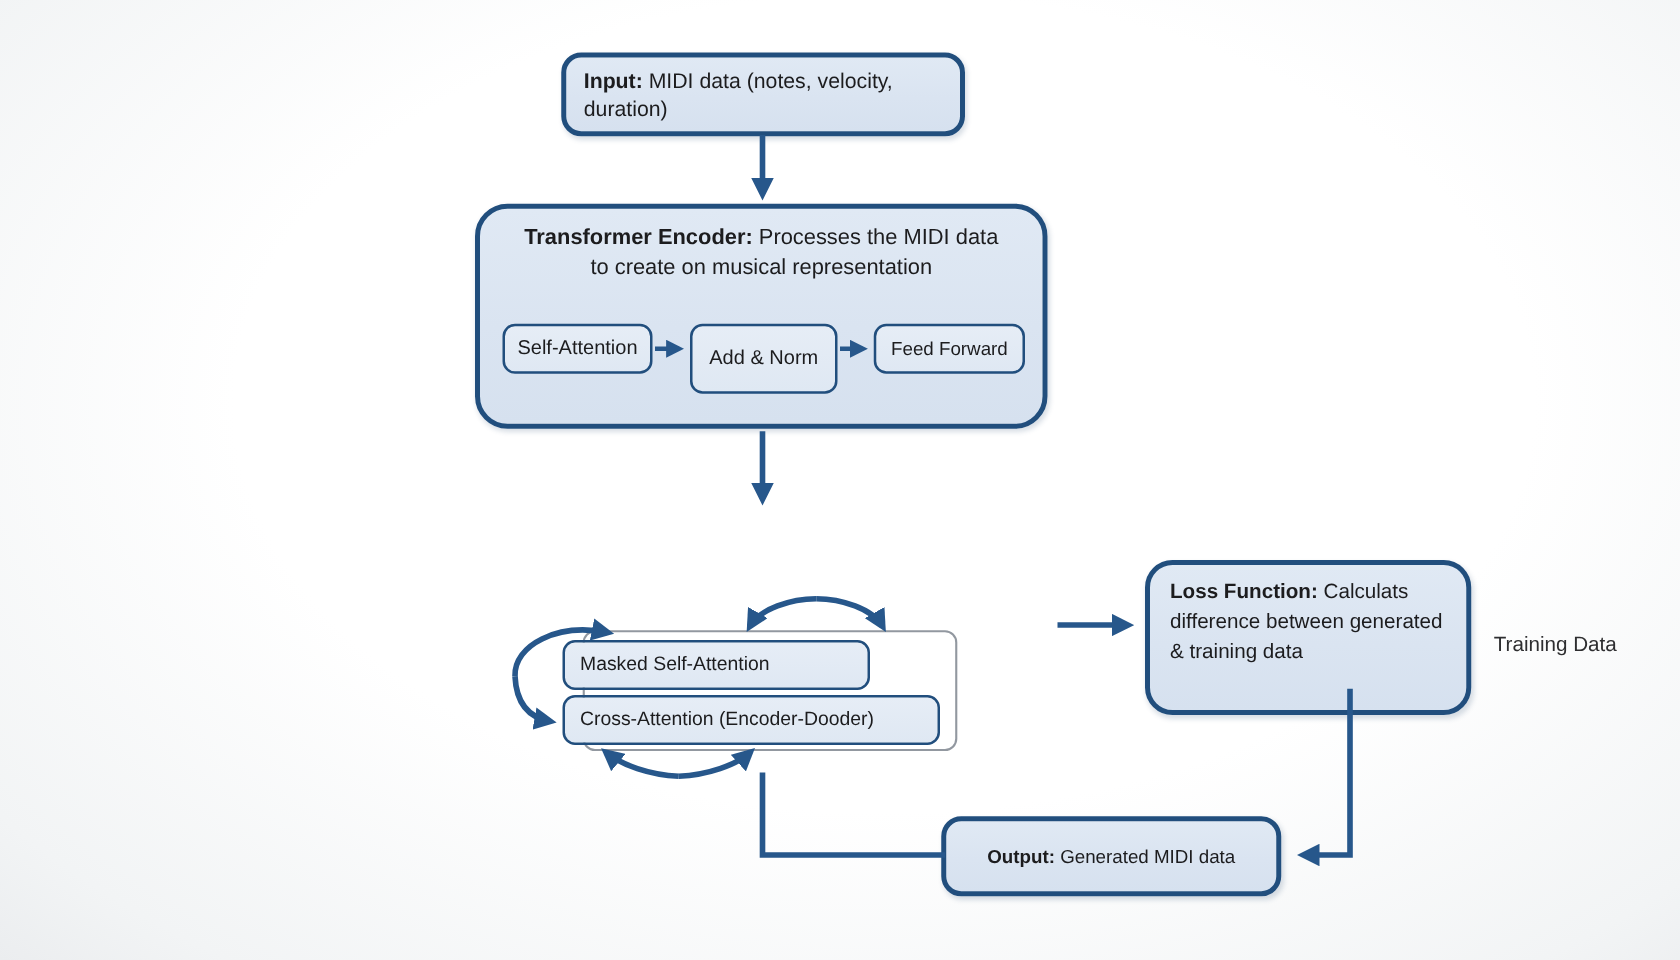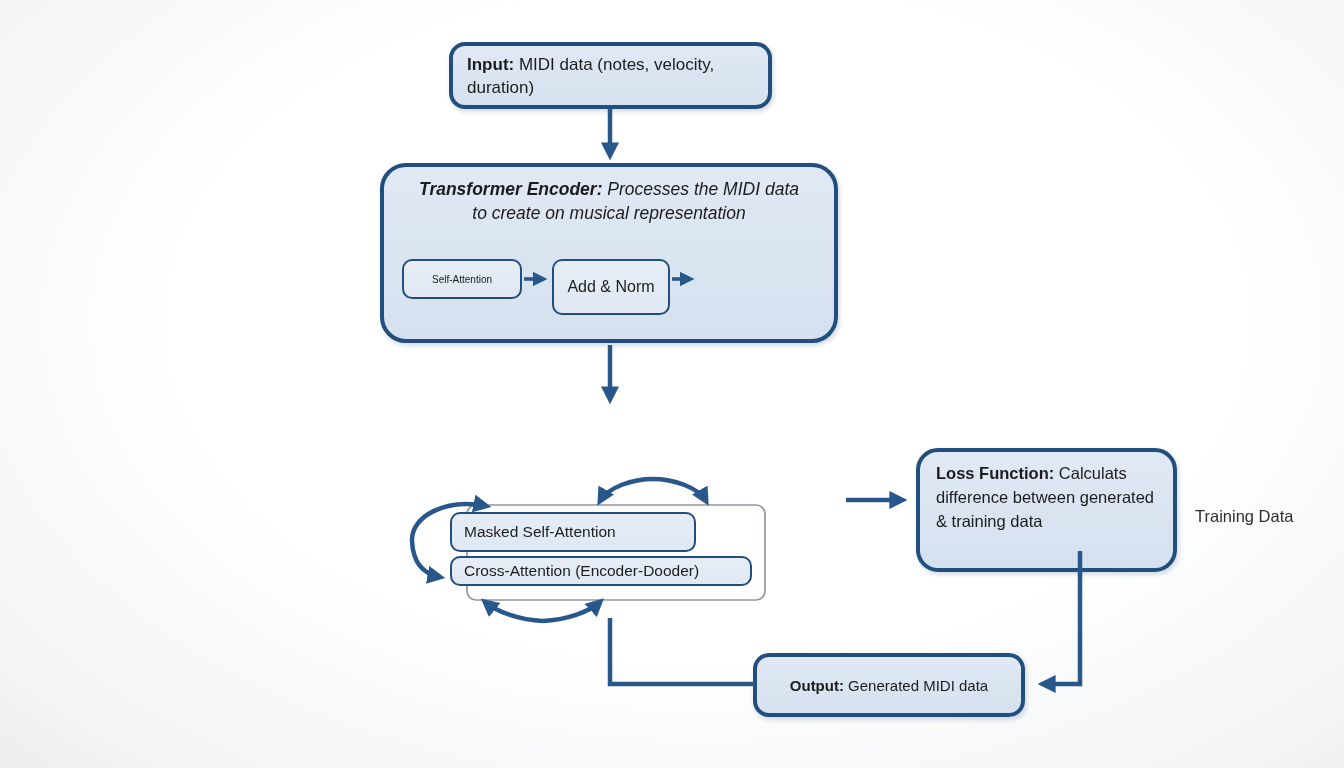--- a/index.html
+++ b/index.html
@@ -20,21 +20,21 @@
 
   .node{
     position:absolute;box-sizing:border-box;
     background:linear-gradient(180deg,#e0e9f4 0%,#dae4f1 55%,#d6e1ef 100%);
     border:4px solid #214e7d;
     color:#1c1c1e;
     box-shadow:1.5px 2.5px 4px rgba(40,70,110,.18);
   }
   .node .b{font-weight:700;}
   .lvl1{border-radius:16px;}
-  .big{border-radius:26px;border-width:4.5px;font-style:italic;}
+  .big{border-radius:26px;border-width:4.5px;}
   .inner{
     border-width:2.5px;border-radius:10px;
     background:linear-gradient(180deg,#e6edf6 0%,#dfe8f3 100%);
     display:flex;align-items:center;box-shadow:none;
   }
   .txt{line-height:23px;font-size:17px;}
   .title{ text-align:center;line-height:24px;font-size:17.5px;}
   .center{justify-content:center;}
   .label-plain{
     position:absolute;color:#2e2e30;font-size:16.5px;line-height:20px;
@@ -60,32 +60,35 @@
   <div class="boxes">
 
     <div class="node lvl1" style="left:449px;top:42px;width:323px;height:67px;padding:7px 14px;">
       <div class="txt"><span class="b">Input:</span><span> MIDI data (notes, velocity, duration)</span></div>
     </div>
 
     <div class="node big" style="left:380px;top:163px;width:458px;height:180px;padding:10px 30px;">
       <div class="title"><span class="b">Transformer Encoder:</span><span> Processes the MIDI data to create on musical representation</span></div>
     </div>
 
-    <div class="node inner center" style="left:402px;top:259px;width:120px;height:40px;font-size:10px;">
+    <div class="node inner center" style="left:402px;top:259px;width:120px;height:40px;font-size:16px;">
       <span>Self-Attention</span>
     </div>
     <div class="node inner center" style="left:552px;top:259px;width:118px;height:56px;font-size:16px;">
       <span>Add &amp; Norm</span>
+    </div>
+    <div class="node inner center" style="left:699px;top:259px;width:121px;height:40px;font-size:15px;">
+      <span>Feed Forward</span>
     </div>
 
 
     <div class="node inner" style="left:450px;top:512px;width:246px;height:40px;font-size:15.5px;padding-left:12px;">
       <span>Masked Self-Attention</span>
     </div>
-    <div class="node inner" style="left:450px;top:556px;width:302px;height:30px;font-size:15.5px;padding-left:12px;">
+    <div class="node inner" style="left:450px;top:556px;width:302px;height:40px;font-size:15.5px;padding-left:12px;">
       <span>Cross-Attention (Encoder-Dooder)</span>
     </div>
 
     <div class="node" style="left:916px;top:448px;width:261px;height:124px;border-radius:22px;padding:9px 16px;">
       <div style="line-height:24px;font-size:16.5px;"><span class="b">Loss Function:</span><span> Calculats difference between generated &amp; training data</span></div>
     </div>
 
     <div class="label-plain" style="left:1183px;top:506px;width:120px;margin-left:12px;">Training Data</div>
 
     <div class="node lvl1" style="left:753px;top:653px;width:272px;height:64px;display:flex;align-items:center;justify-content:center;">

